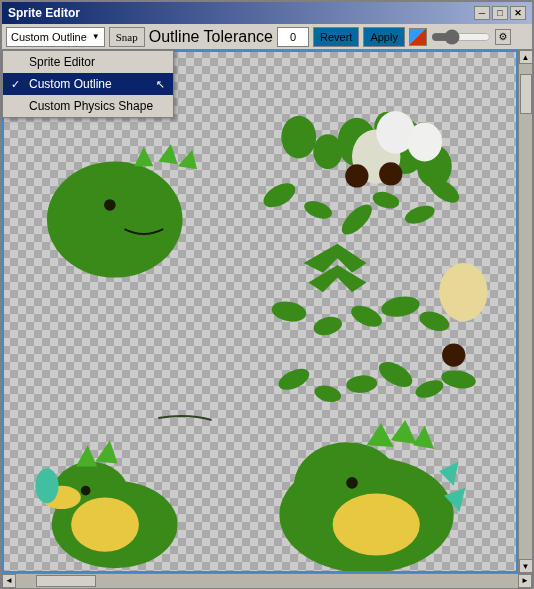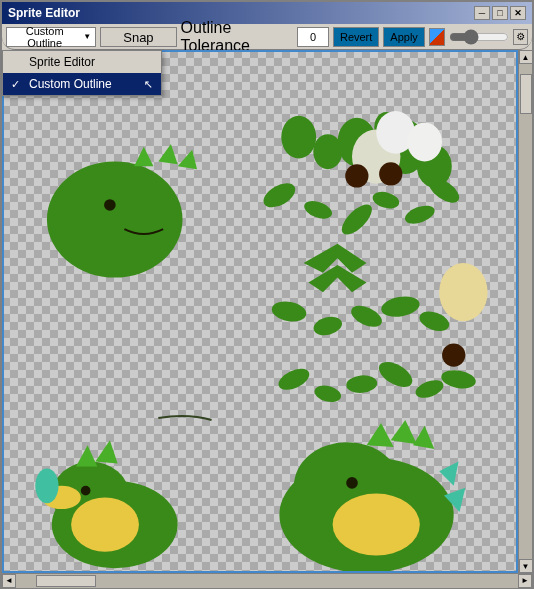--- a/index.html
+++ b/index.html
@@ -55,42 +55,42 @@
     .toolbar {
       background: #d4d0c8;
       border-bottom: 1px solid #808080;
       display: flex;
       align-items: center;
       padding: 2px 4px;
       gap: 4px;
       height: 26px;
       flex-shrink: 0;
       position: relative;
-      border-radius: 13px;
     }
 
     .dropdown-btn {
       background: white;
       border: 1px solid #808080;
       padding: 2px 4px;
       font-size: 11px;
       cursor: pointer;
       display: flex;
       align-items: center;
       gap: 3px;
       height: 20px;
     }
 
     .snap-btn {
       background: #d4d0c8;
       border: 1px solid #808080;
-      padding: 2px 22px;
-      font-size: 13px;
+      padding: 2px 6px;
+      font-size: 11px;
       cursor: pointer;
       height: 20px;
+      font-family: Liberation Serif, serif;
     }
 
     .tolerance-label {
       font-size: 16px;
     }
 
     .tolerance-input {
       width: 32px;
       height: 20px;
       border: 1px solid #808080;
@@ -329,20 +329,23 @@
     <div class="toolbar-right-icon">⚙</div>
 
     <div class="dropdown-menu">
       <div class="menu-item">
         <span>Sprite Editor</span>
       </div>
       <div class="menu-item checked highlighted">
         <span>Custom Outline</span>
         <span class="menu-cursor">↖</span>
       </div>
+      <div class="menu-item">
+        <span>Custom Physics Shape</span>
+      </div>
     </div>
   </div>
 
   <div class="main-area">
 
     <div class="canvas-area">
       <div class="checkered-bg"></div>
 
       <svg class="sprite-canvas" viewBox="0 0 500 540" xmlns="http://www.w3.org/2000/svg">
 

